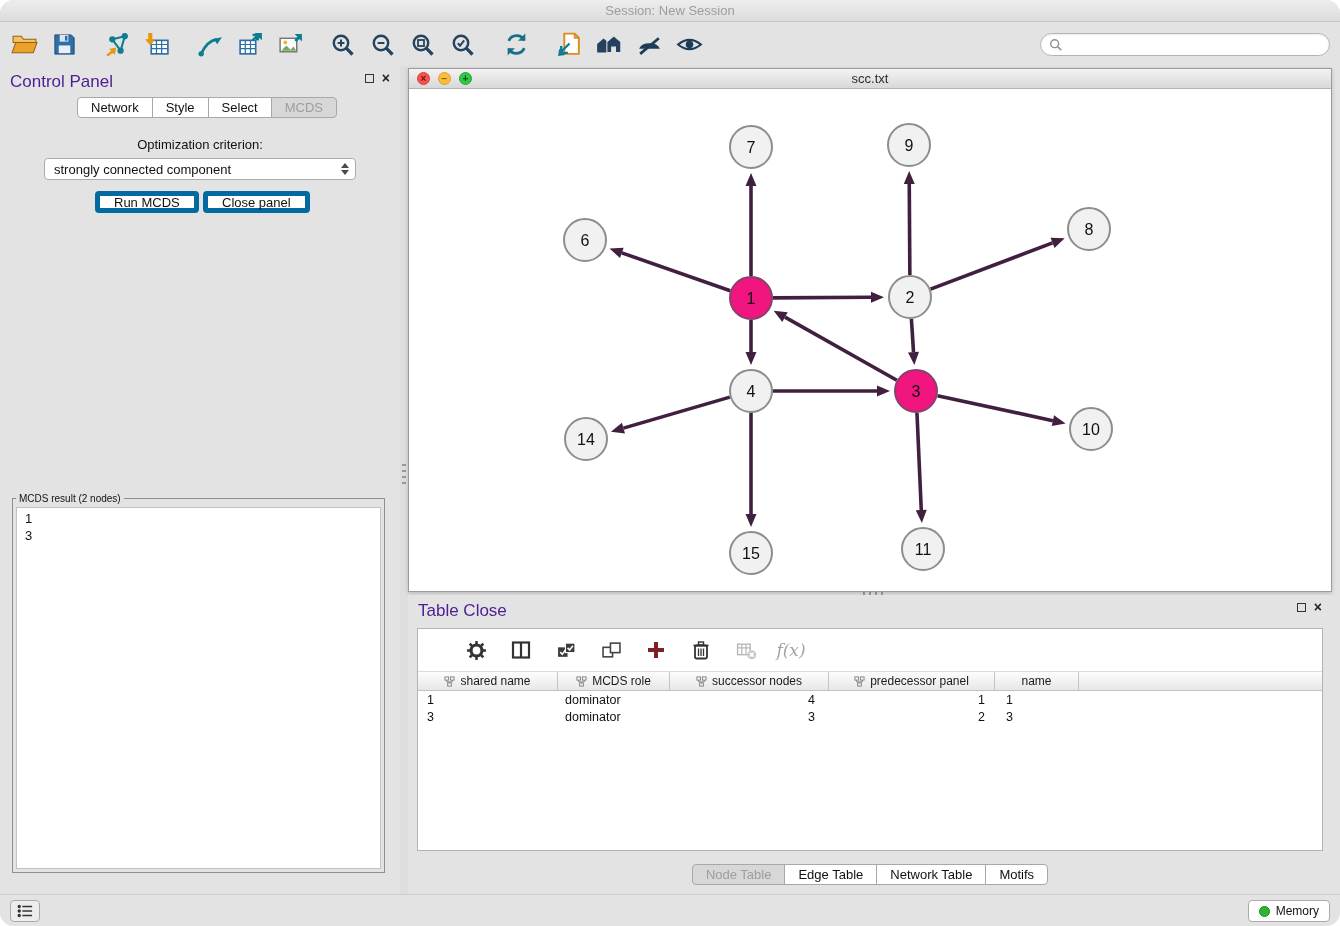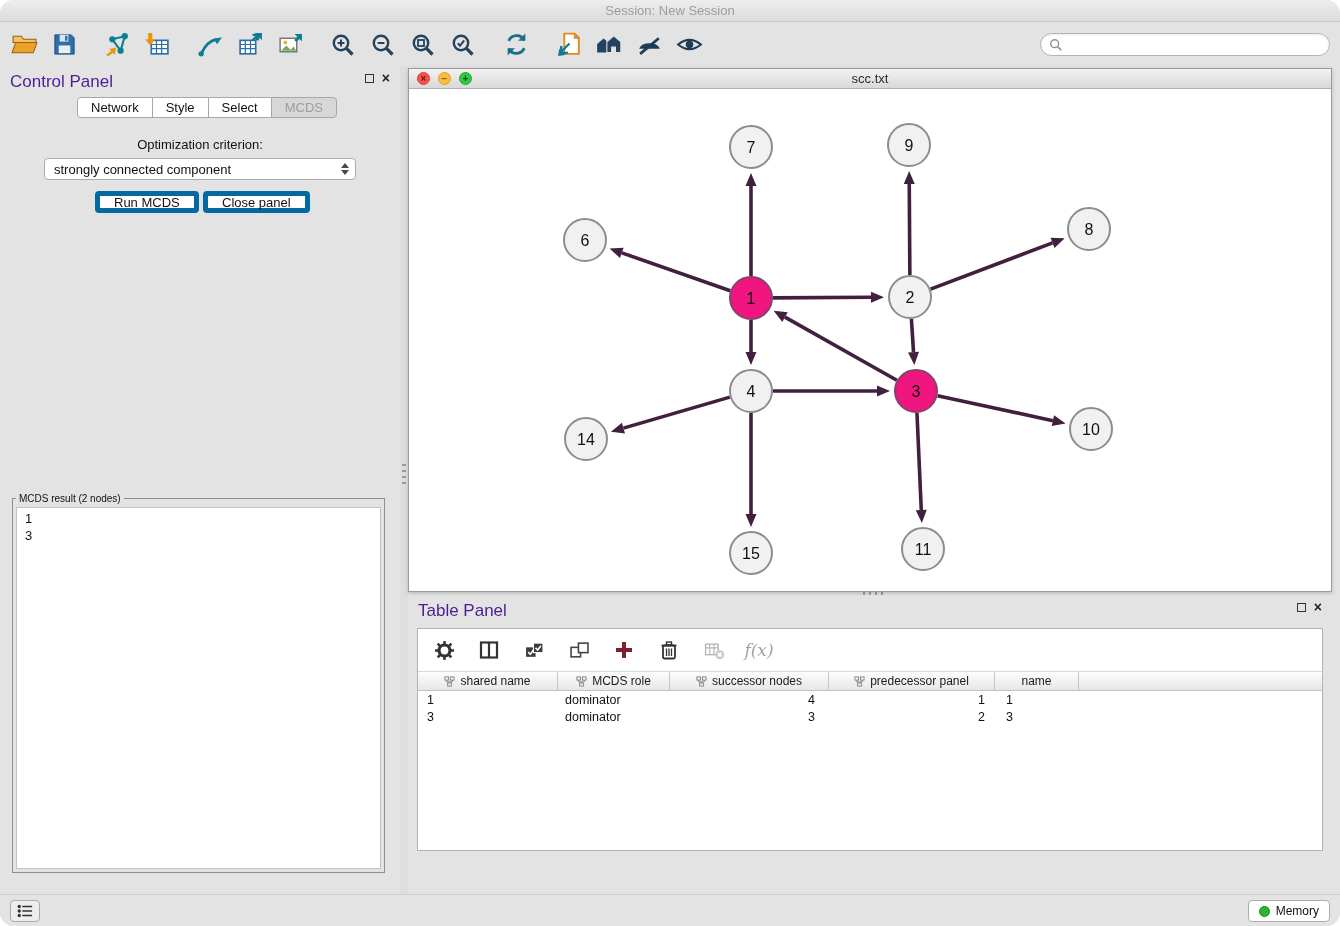--- a/index.html
+++ b/index.html
@@ -81,21 +81,21 @@
     justify-content:center; font-size:10px; line-height:13px; font-weight:bold; }
   .traffic.red    { background:#f6544e; border:1px solid #da3e36; color:#76120c; }
   .traffic.yellow { background:#f8bd3b; border:1px solid #dba032; color:#8a5d06; }
   .traffic.green  { background:#35c648; border:1px solid #26a534; color:#0b5b16; }
   .net-canvas { width:922px; height:502px; display:block; background:#fff; }
 
   
   .tpanel { position:absolute; left:408px; top:595px; width:924px; height:299px; background:#e3e3e3; }
   .tp-box { position:absolute; left:9px; right:9px; top:33px; height:223px; background:#fff;
     border:1px solid #b3b3b3; }
-  .tp-toolbar { height:42px; display:flex; align-items:center; padding:0 14px; gap:21px; }
+  .tp-toolbar { height:42px; display:flex; align-items:center; padding:0 14px; gap:21px;margin-left:32px; }
   .ticon { width:24px; height:24px; display:flex; align-items:center; justify-content:center; }
   .fx { font-family:"DejaVu Serif", serif; font-style:italic; font-size:17px; color:#a3a3a3; }
 
   .thead { display:flex; height:20px; background:linear-gradient(#fdfdfd,#e7e7e7);
     border-top:1px solid #dadada; border-bottom:1px solid #c2c2c2; font-size:12px; color:#1a1a1a; }
   .th { display:flex; align-items:center; justify-content:center; gap:5px;
     border-right:1px solid #c6c6c6; height:100%; }
   .c1{width:140px;} .c2{width:112px;} .c3{width:159px;} .c4{width:166px;} .c5{width:84px;}
   .trow { display:flex; height:17px; font-size:12.5px; color:#111; align-items:center; }
   .td { height:100%; display:flex; align-items:center; }
@@ -355,21 +355,21 @@
         <circle cx="514" cy="460" r="21" fill="#f1f1f1" stroke="#8d8d8d" stroke-width="2"></circle>
         <text x="514" y="465.5" text-anchor="middle" font-size="16" font-family="&quot;Liberation Sans&quot;, sans-serif" fill="#111111">11</text>
         <circle cx="177" cy="350" r="21" fill="#f1f1f1" stroke="#8d8d8d" stroke-width="2"></circle>
         <text x="177" y="355.5" text-anchor="middle" font-size="16" font-family="&quot;Liberation Sans&quot;, sans-serif" fill="#111111">14</text>
         <circle cx="342" cy="464" r="21" fill="#f1f1f1" stroke="#8d8d8d" stroke-width="2"></circle>
         <text x="342" y="469.5" text-anchor="middle" font-size="16" font-family="&quot;Liberation Sans&quot;, sans-serif" fill="#111111">15</text>
       </svg>
   </div>
 
   <div class="tpanel">
-    <div class="panel-head">Table Panel</div>
+    <div class="panel-head">Table Close</div>
     <div class="head-icons">
       <span class="float-ic"></span>
       <span class="close-ic">×</span>
     </div>
 
     <div class="tp-box">
       <div class="tp-toolbar">
         <div class="ticon">
           <svg width="21" height="21" viewBox="0 0 20 20">
             <circle cx="10" cy="10" r="5.2" fill="none" stroke="#333" stroke-width="3"></circle>
@@ -485,20 +485,28 @@
       </div>
       <div class="trow">
         <div class="td c1">3</div>
         <div class="td c2">dominator</div>
         <div class="td c3">3</div>
         <div class="td c4">2</div>
         <div class="td c5">3</div>
       </div>
     </div>
 
+    <div class="tp-tabs">
+      <div class="tabs">
+        <div class="tab first active">Node Table</div>
+        <div class="tab">Edge Table</div>
+        <div class="tab">Network Table</div>
+        <div class="tab last">Motifs</div>
+      </div>
+    </div>
   </div>
 
   <div class="statusbar">
     <div class="list-btn">
       <svg width="18" height="16" viewBox="0 0 20 18">
         <g stroke="#333" stroke-width="1.6">
           <circle cx="3.5" cy="4" r="1.1" fill="#333"></circle>
             <line x1="7" y1="4" x2="18" y2="4"></line>
           <circle cx="3.5" cy="9" r="1.1" fill="#333"></circle>
             <line x1="7" y1="9" x2="18" y2="9"></line>

